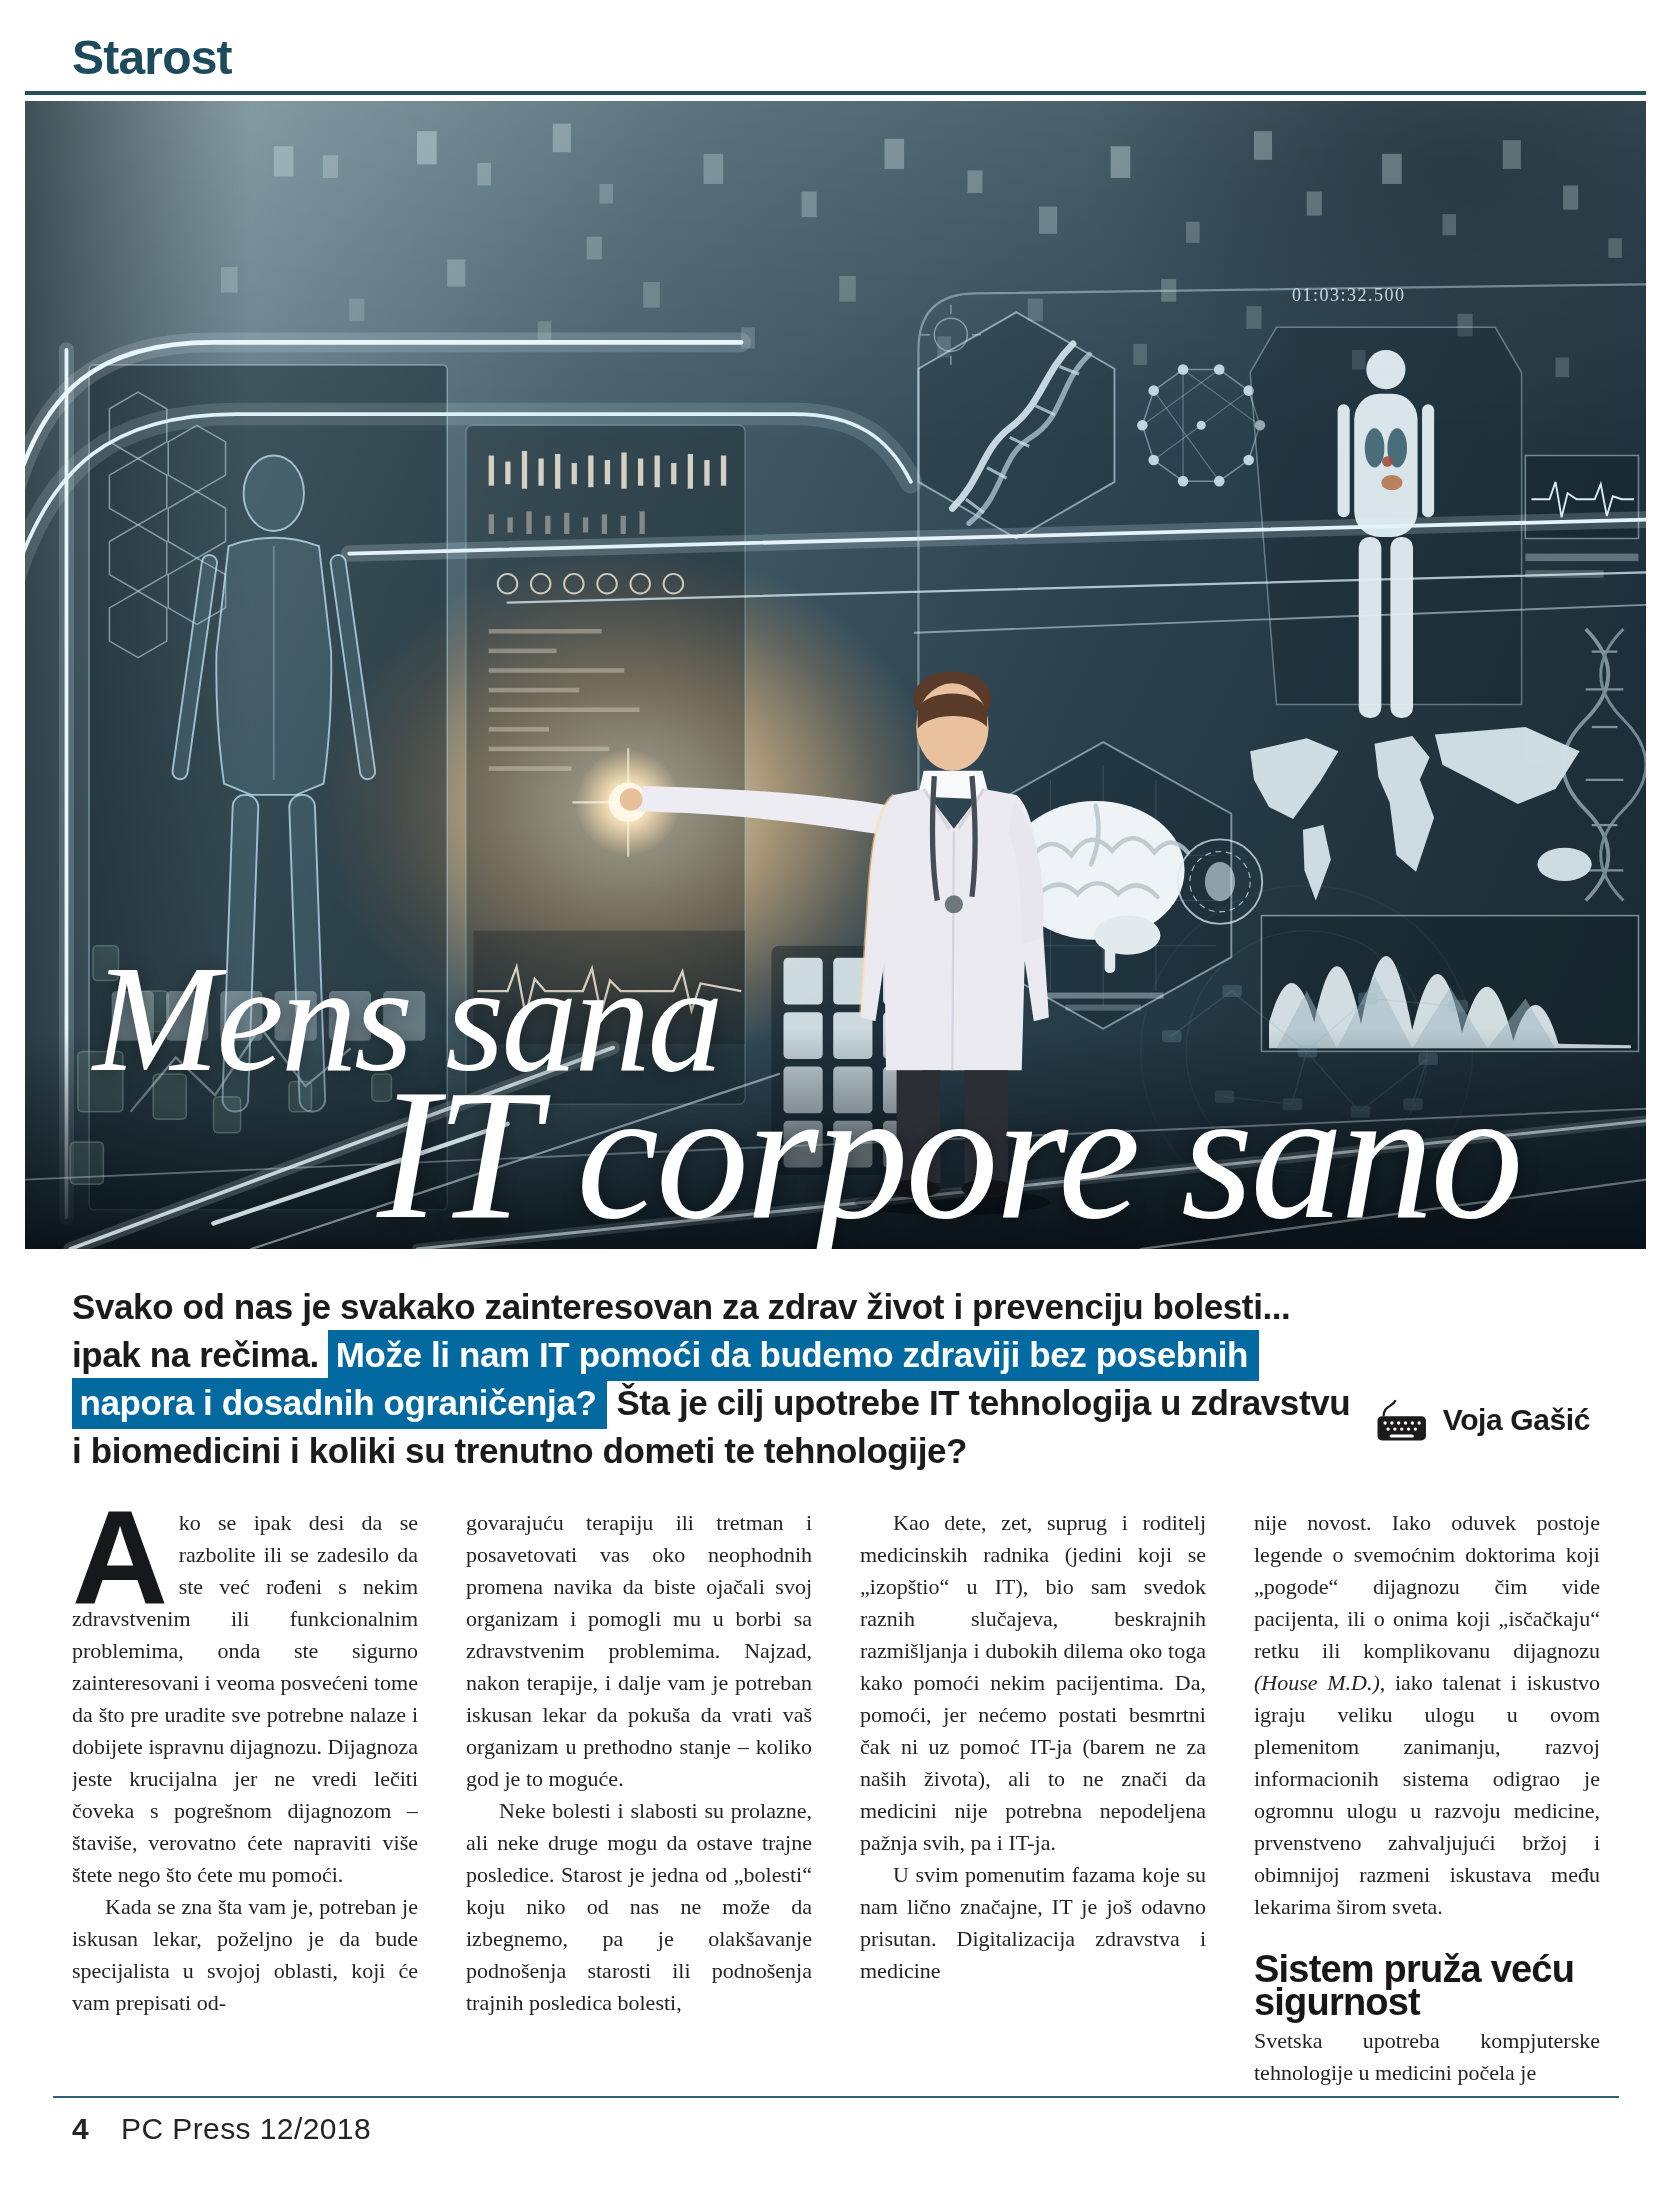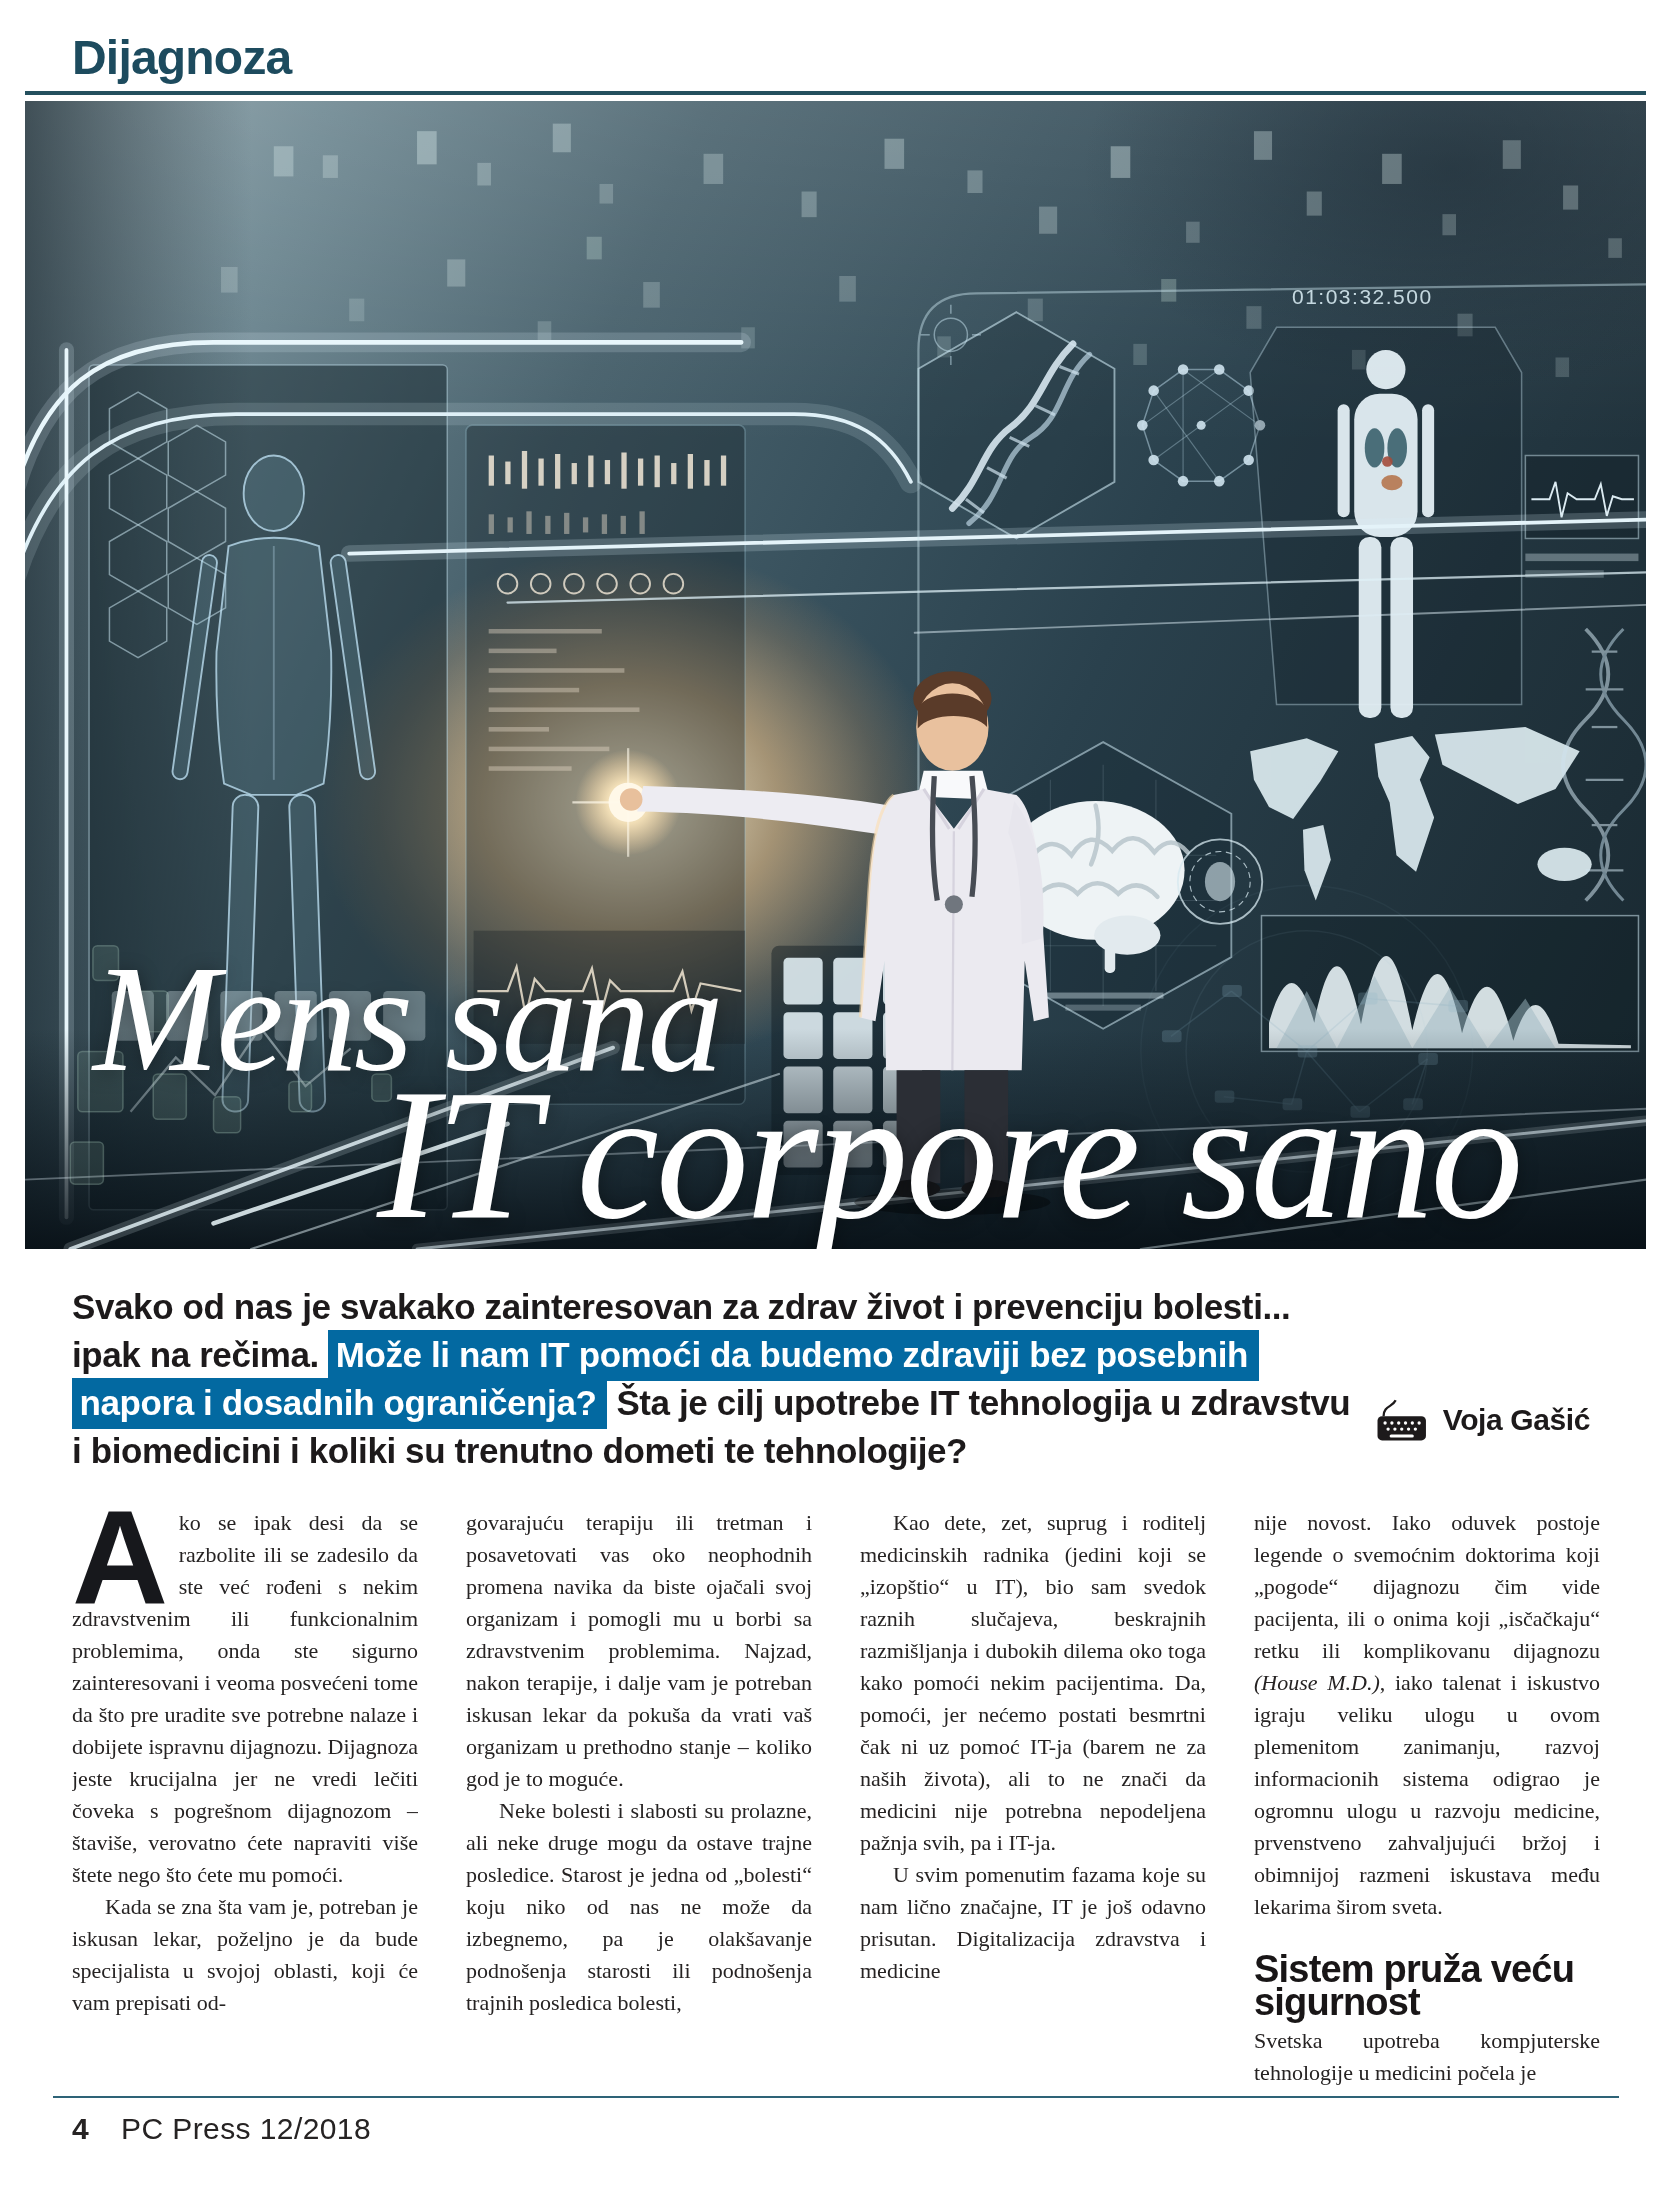--- a/index.html
+++ b/index.html
@@ -16,21 +16,21 @@
       radial-gradient(392px 324px at 604px 705px, rgba(255,244,214,0.95), rgba(255,203,138,0.55) 38%, rgba(240,170,100,0.20) 64%, rgba(240,170,100,0) 80%),
       radial-gradient(528px 317px at 88% 6%, rgba(28,42,52,0.55), rgba(28,42,52,0) 70%),
       linear-gradient(90deg, rgba(14,28,36,0.65), rgba(14,28,36,0) 14%),
       linear-gradient(180deg, rgba(255,255,255,0.10), rgba(255,255,255,0) 30%),
       linear-gradient(115deg,#93a7ae 0%,#6d8791 14%,#49626d 32%,#37505c 48%,#2a414d 62%,#22353f 78%,#18272f 100%);}
   .hero-art{position:absolute;inset:0;width:100%;height:100%;}
   .t1,.t2{position:absolute;font-family:"Liberation Serif",serif;font-style:italic;font-weight:400;color:#ffffff;
     letter-spacing:-3px;line-height:1;text-shadow:0 3px 19.6px rgba(0,0,0,0.38);white-space:nowrap;}
   .t1{left:68px;top:842px;font-size:152px;}
   .t2{left:352px;top:960px;font-size:186px;}
-  .ts{position:absolute;left:1267px;top:184px;font-family:Liberation Sans, sans-serif;font-size:21px;color:#d6e9f0;letter-spacing:1.5px;opacity:.9;}
+  .ts{position:absolute;left:1267px;top:184px;font-family:Liberation Serif, serif;font-size:18px;color:#d6e9f0;letter-spacing:1.5px;opacity:.9;}
 
   
   .lead{position:absolute;left:72px;top:1283px;width:1539px;font-weight:700;font-size:35px;line-height:48px;
     letter-spacing:-0.4px;color:#1d1a1b;}
   .lead-line{white-space:nowrap;height:48px;}
   .hl{background:#0369a1;color:#ffffff;padding:5.3px 10.6px 6.8px 7.5px;}
   .author{position:absolute;right:21px;top:113px;display:flex;align-items:center;gap:10.6px;}
   .author-name{font-weight:700;font-size:30px;color:#1d1a1b;letter-spacing:-0.4px;text-align:right;}
 
   
@@ -48,21 +48,21 @@
   
   .footer-rule{position:absolute;left:53px;top:2096px;width:1566px;height:2.3px;background:#2e6377;}
   .footer{position:absolute;left:72px;top:2112px;display:flex;gap:32px;font-size:30px;color:#262323;letter-spacing:0.4px;}
   .pagenum{font-weight:700;}
 </style>
 </head>
 <body>
 
 <div class="page">
 
-  <div class="kicker">Dijagnoza</div>
+  <div class="kicker">Starost</div>
   <div class="kicker-rule"></div>
 
   <div class="hero">
     <svg class="hero-art" viewBox="0 0 2150 1522" preserveAspectRatio="none">
       <defs>
         <radialGradient id="coreG" cx="50%" cy="50%" r="50%">
           <stop offset="0%" stop-color="#fffdf4" stop-opacity="1"></stop>
           <stop offset="40%" stop-color="#ffe9bd" stop-opacity="0.85"></stop>
           <stop offset="100%" stop-color="#ffd9a0" stop-opacity="0"></stop>
         </radialGradient>

